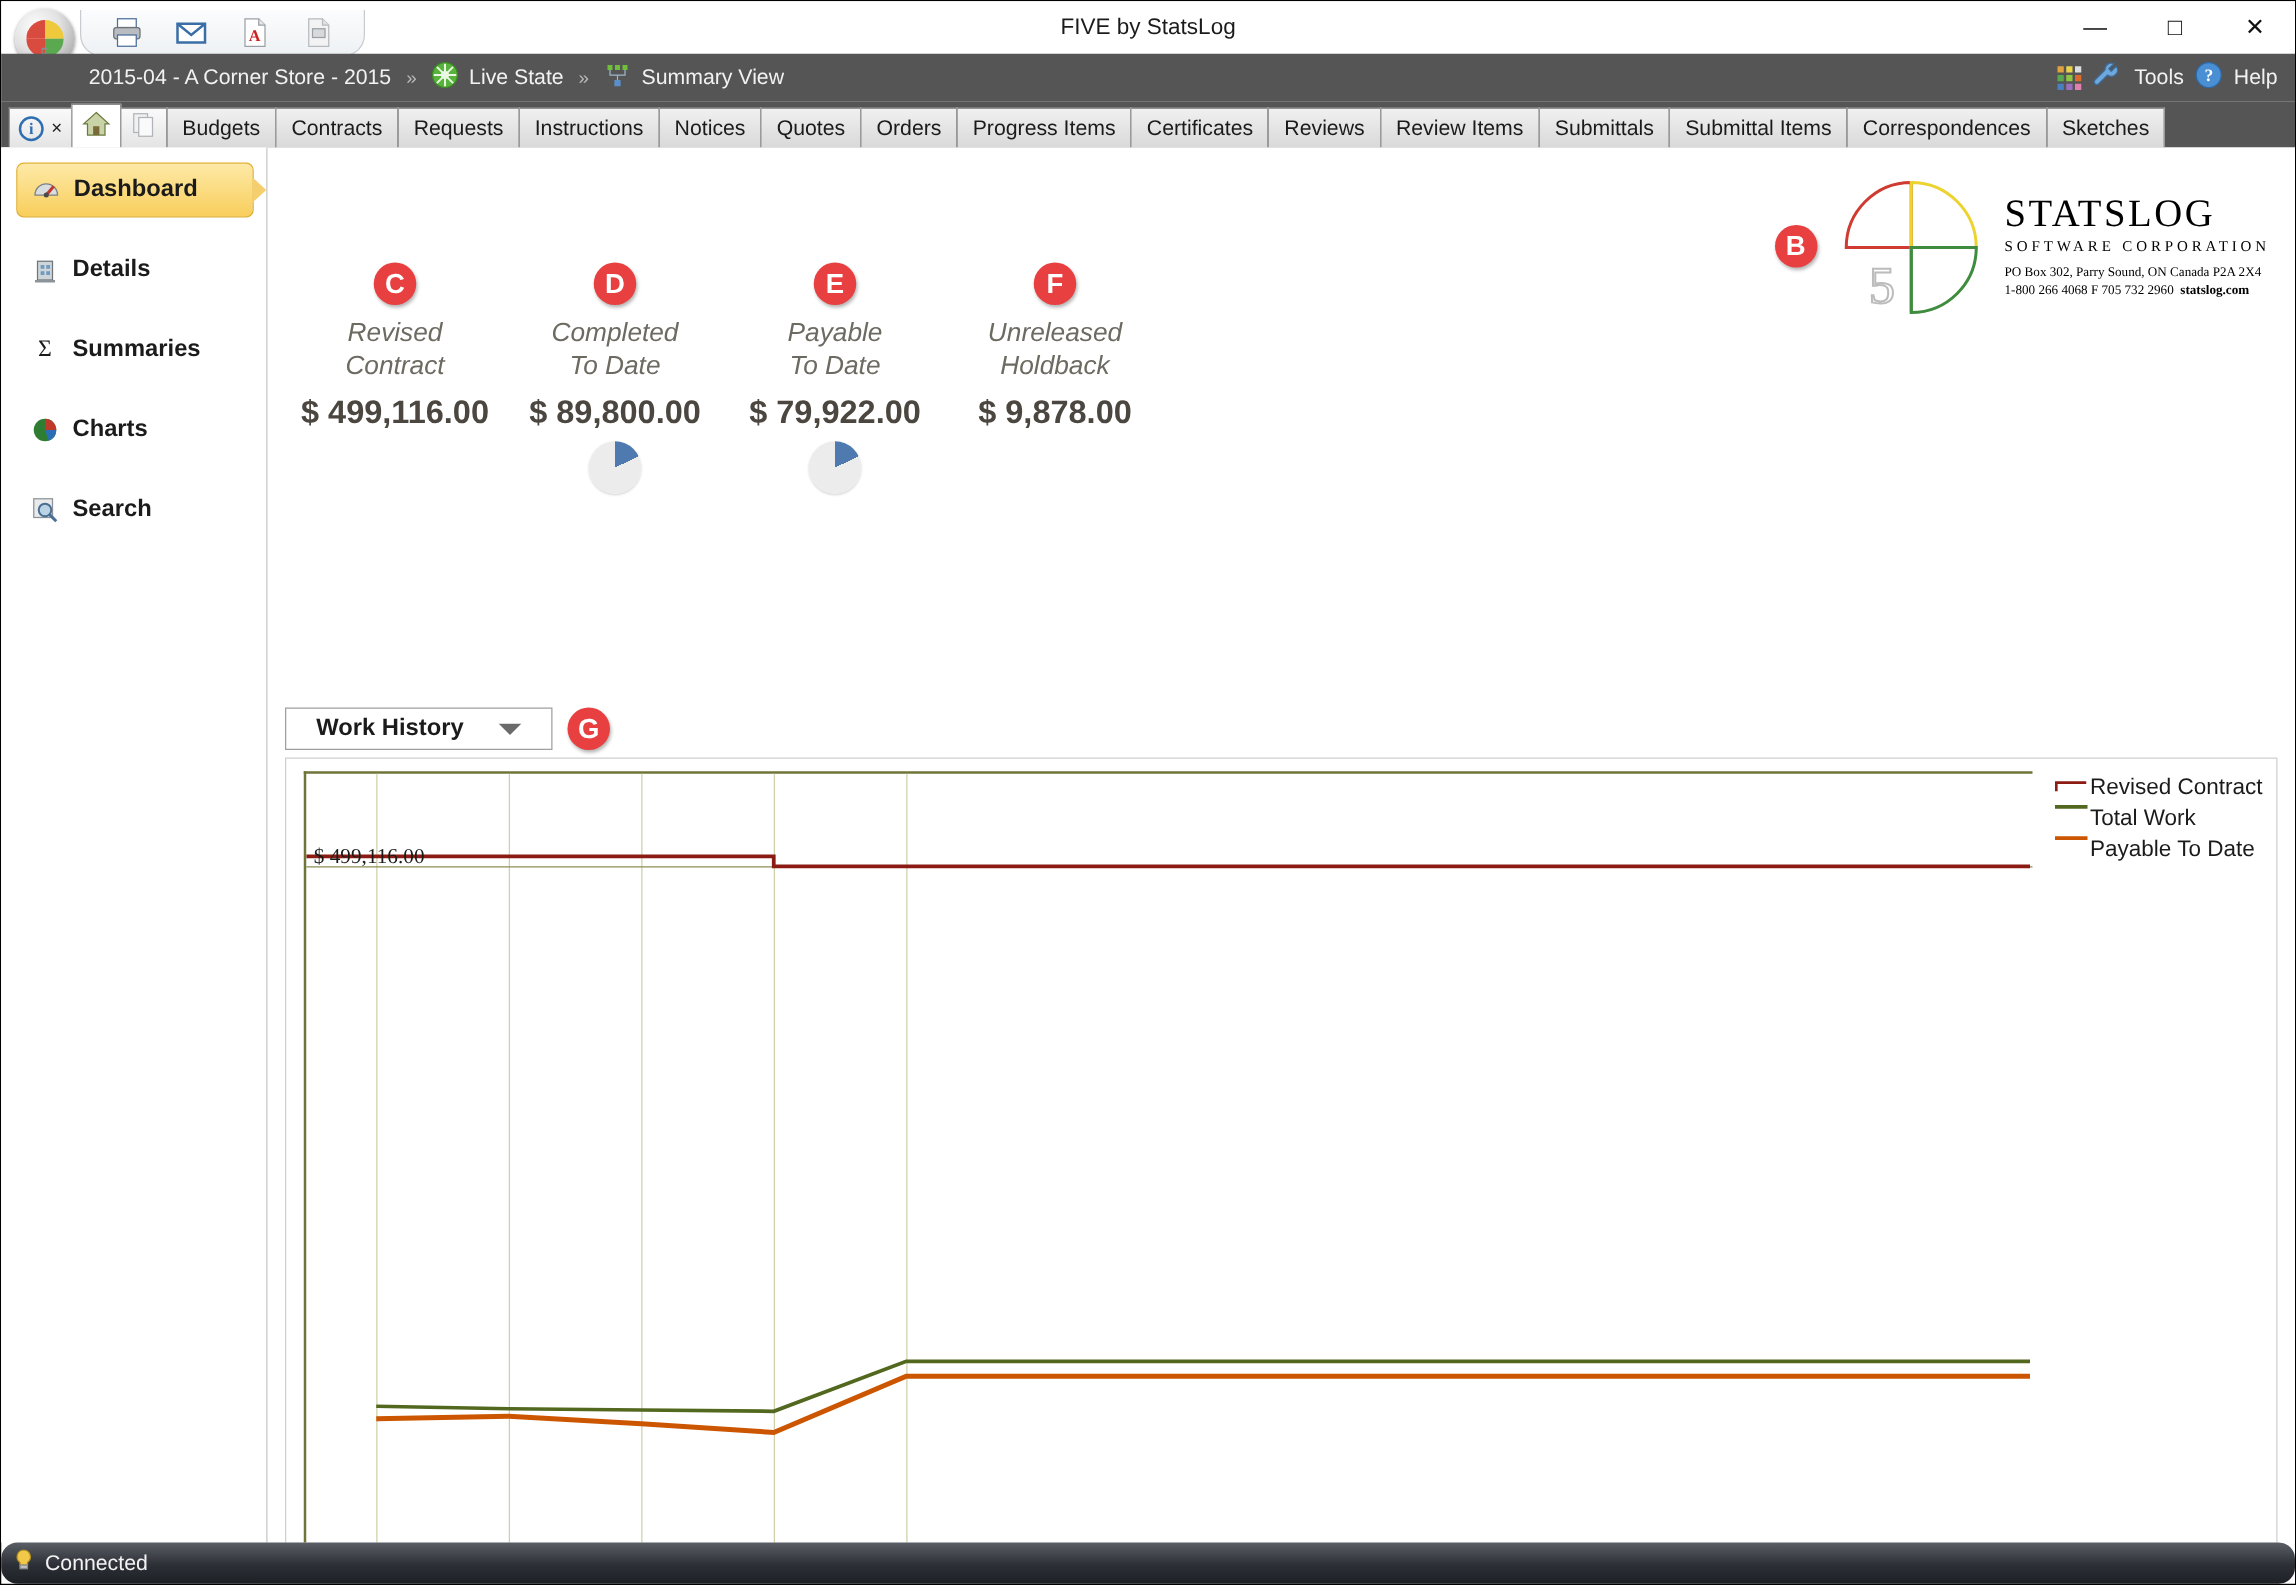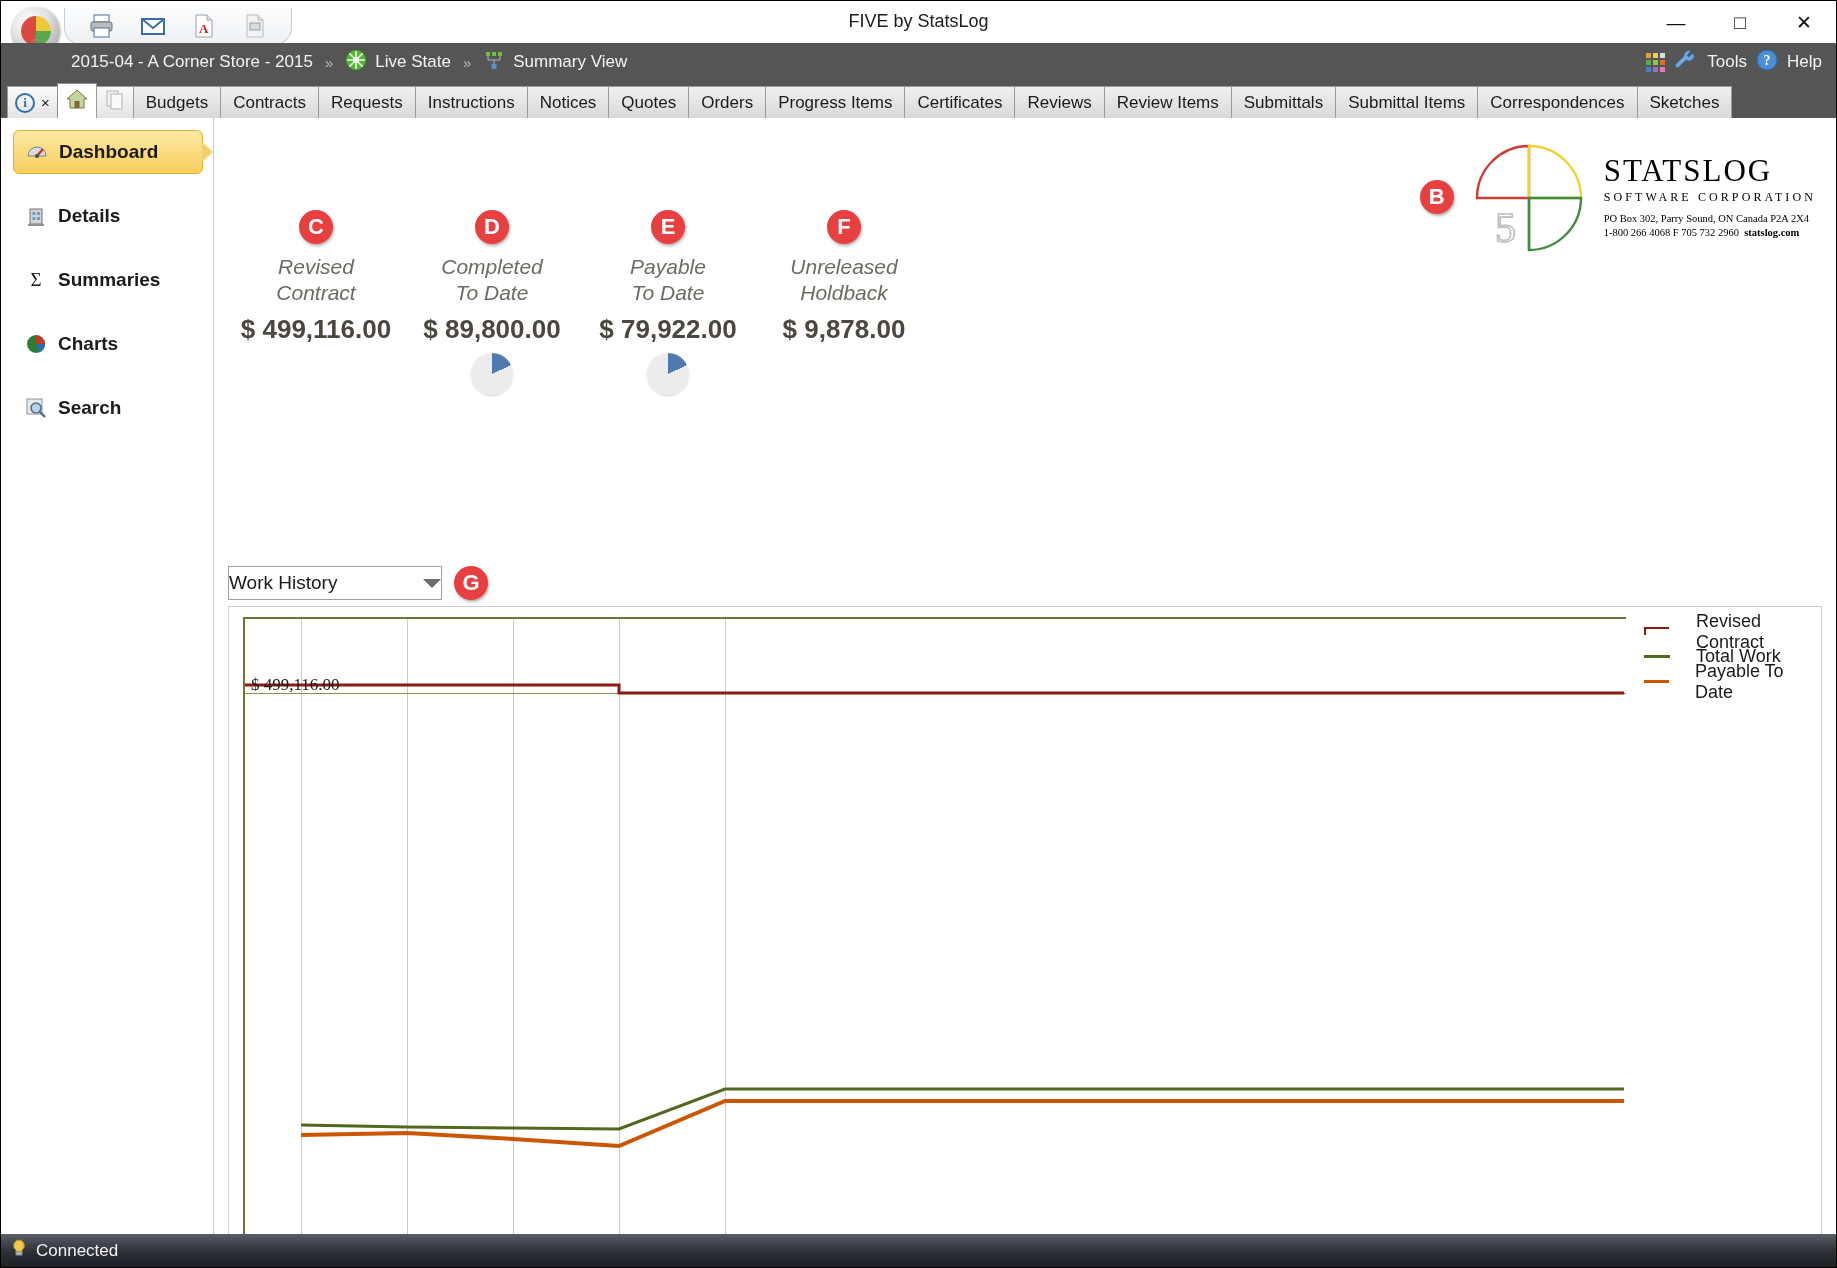--- a/index.html
+++ b/index.html
@@ -149,21 +149,21 @@
   .logo-mark { position: relative; width: 122px; height: 118px; }
   .logo-text-block { font-family: "Liberation Serif", serif; }
   .logo-name { font-size: 31px; letter-spacing: 2px; color: #000; line-height: 1; }
   .logo-sub { font-size: 12px; letter-spacing: 3.1px; color: #000; margin-top: 4px; }
   .logo-addr { font-size: 10.5px; color: #000; line-height: 1.3; margin-top: 7px; }
   .logo-addr b { font-weight: bold; }
 
   .selwrap { position: absolute; left: 14px; top: 448px; display: flex; align-items: center; gap: 12px; }
   .fakeselect {
     width: 214px; height: 34px; border: 1px solid #9f9f9f; background: #fff;
-    display: flex; align-items: center; padding: 0 0; font-size: 19px; color: #1b1b1b;
+    display: flex; align-items: center; padding: 0 24px; font-size: 19px; color: #1b1b1b; font-weight: bold;
   }
   .fakeselect .cap { flex: 1; }
   .caret { width: 0; height: 0; border-left: 9px solid transparent; border-right: 9px solid transparent; border-top: 9px solid #6b6b6b; }
 
   
   .chartpanel {
     position: absolute; left: 14px; top: 488px; right: 14px; height: 700px;
     border: 1px solid #cfcfcf; background: #fff;
   }
   .plotbox {
@@ -172,29 +172,29 @@
   }
   .vgrid { position: absolute; top: 0; bottom: 0; width: 1px; background: #cfcfa8; }
   .hline { position: absolute; left: 0; right: 0; height: 1px; background: #8d8f55; }
   .vallabel {
     position: absolute; font-size: 17px; color: #1b1b1b; font-family: "Liberation Serif", serif;
     white-space: nowrap;
   }
   .legend {
     position: absolute; left: 1415px; top: 12px; font-size: 18px; color: #1b1b1b;
   }
-  .legitem { display: flex; align-items: center; gap: 26px; height: 25px; }
+  .legitem { display: flex; gap: 2px; height: 25px; }
   .legline { width: 26px; height: 3px; display: block; }
 
   
   .statusbar {
     position: absolute; left: 0; bottom: 0; width: 100%; height: 33px;
     background: linear-gradient(#5a5e66, #2c2f35 55%, #1d2025);
     display: flex; align-items: center; gap: 7px; padding-left: 8px;
-    color: #f2f2f2; font-size: 17px;
+    color: #f2f2f2; font-size: 17px; border-radius: 13px;
   }
 </style>
 </head>
 <body>
 
 <div id="app">
 
   <div class="titlebar">
     <div class="applogo">
       <div class="quad">

